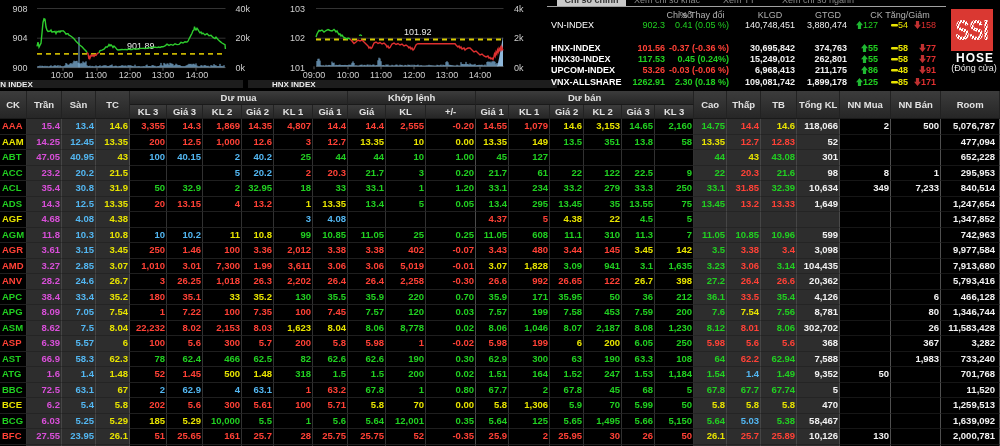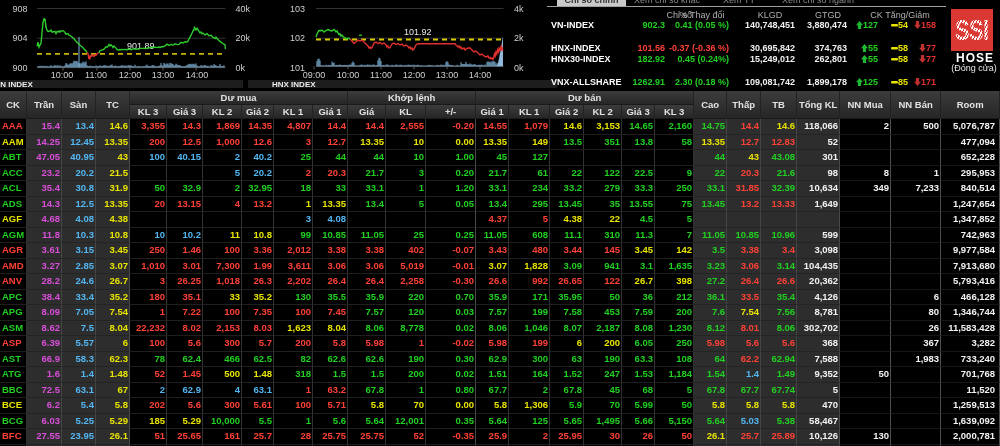--- a/index.html
+++ b/index.html
@@ -90,21 +90,21 @@
         <div style="margin-top:-5px;text-align:center;color:#8a8a8a;font-size:9px">Xem chỉ số ngành</div>
       </div>
       <div style="position:absolute;left:2px;top:5.5px;width:399px;height:1px;background:#a0a0a0"></div>
       <div style="position:absolute;left:0;top:10px;width:455px;height:8px;color:#b0b0b0">
         <span style="position:absolute;left:67px;width:80px;text-align:right">Chỉ số</span>
         <span style="position:absolute;left:117px;width:80px;text-align:center">% Thay đổi</span>
         <span style="position:absolute;left:185px;width:80px;text-align:center">KLGD</span>
         <span style="position:absolute;left:243px;width:80px;text-align:center">GTGD</span>
         <span style="position:absolute;left:315px;width:80px;text-align:center">CK Tăng/Giảm</span>
       </div>
-      <div style="position:absolute;left:0;top:20.0px;width:455px;height:11.3px;line-height:11.3px;font-weight:bold">
+      <div style="position:absolute;left:0;top:20.0px;width:455px;height:11.3px;line-height:11.3px;font-weight:normal">
         <span style="position:absolute;left:6px;color:#fff">VN-INDEX</span>
         <span style="position:absolute;right:335px;color:#21d021">902.3</span>
         <span style="position:absolute;right:271px;color:#21d021">0.41 (0.05 %)</span>
         <span style="position:absolute;right:205px;color:#f0f0f0">140,748,451</span>
         <span style="position:absolute;right:153px;color:#f0f0f0">3,880,474</span>
         <span style="position:absolute;left:309px;width:24px;text-align:right;color:#21d021"><svg width="7" height="8" viewBox="0 0 7 8" style="vertical-align:-1px">
             <path d="M3.5 0 L7 4.2 H5.1 V8 H1.9 V4.2 H0 Z" fill="#1fb832"></path>
           </svg>127</span>
         <span style="position:absolute;left:341px;width:22px;text-align:right;color:#e8e400"><svg width="7" height="3" viewBox="0 0 7 3" style="vertical-align:1px">
             <rect x="0" y="0" width="7" height="2.6" rx="1.1" fill="#e8e400"></rect>
@@ -124,33 +124,49 @@
           </svg>55</span>
         <span style="position:absolute;left:341px;width:22px;text-align:right;color:#e8e400"><svg width="7" height="3" viewBox="0 0 7 3" style="vertical-align:1px">
             <rect x="0" y="0" width="7" height="2.6" rx="1.1" fill="#e8e400"></rect>
           </svg>58</span>
         <span style="position:absolute;left:367px;width:24px;text-align:right;color:#e03030"><svg width="7" height="8" viewBox="0 0 7 8" style="vertical-align:-1px">
             <path d="M3.5 8 L7 3.8 H5.1 V0 H1.9 V3.8 H0 Z" fill="#c03030"></path>
           </svg>77</span>
       </div>
       <div style="position:absolute;left:0;top:53.9px;width:455px;height:11.3px;line-height:11.3px;font-weight:bold">
         <span style="position:absolute;left:6px;color:#fff">HNX30-INDEX</span>
-        <span style="position:absolute;right:335px;color:#21d021">182.92</span>
+        <span style="position:absolute;right:335px;color:#21d021">117.53</span>
         <span style="position:absolute;right:271px;color:#21d021">0.45 (0.24%)</span>
         <span style="position:absolute;right:205px;color:#f0f0f0">15,249,012</span>
         <span style="position:absolute;right:153px;color:#f0f0f0">262,801</span>
         <span style="position:absolute;left:309px;width:24px;text-align:right;color:#21d021"><svg width="7" height="8" viewBox="0 0 7 8" style="vertical-align:-1px">
             <path d="M3.5 0 L7 4.2 H5.1 V8 H1.9 V4.2 H0 Z" fill="#1fb832"></path>
           </svg>55</span>
         <span style="position:absolute;left:341px;width:22px;text-align:right;color:#e8e400"><svg width="7" height="3" viewBox="0 0 7 3" style="vertical-align:1px">
             <rect x="0" y="0" width="7" height="2.6" rx="1.1" fill="#e8e400"></rect>
           </svg>58</span>
         <span style="position:absolute;left:367px;width:24px;text-align:right;color:#e03030"><svg width="7" height="8" viewBox="0 0 7 8" style="vertical-align:-1px">
             <path d="M3.5 8 L7 3.8 H5.1 V0 H1.9 V3.8 H0 Z" fill="#c03030"></path>
           </svg>77</span>
+      </div>
+      <div style="position:absolute;left:0;top:65.2px;width:455px;height:11.3px;line-height:11.3px;font-weight:bold">
+        <span style="position:absolute;left:6px;color:#fff">UPCOM-INDEX</span>
+        <span style="position:absolute;right:335px;color:#ff4136">53.26</span>
+        <span style="position:absolute;right:271px;color:#ff4136">-0.03 (-0.06 %)</span>
+        <span style="position:absolute;right:205px;color:#f0f0f0">6,968,413</span>
+        <span style="position:absolute;right:153px;color:#f0f0f0">211,175</span>
+        <span style="position:absolute;left:309px;width:24px;text-align:right;color:#21d021"><svg width="7" height="8" viewBox="0 0 7 8" style="vertical-align:-1px">
+            <path d="M3.5 0 L7 4.2 H5.1 V8 H1.9 V4.2 H0 Z" fill="#1fb832"></path>
+          </svg>86</span>
+        <span style="position:absolute;left:341px;width:22px;text-align:right;color:#e8e400"><svg width="7" height="3" viewBox="0 0 7 3" style="vertical-align:1px">
+            <rect x="0" y="0" width="7" height="2.6" rx="1.1" fill="#e8e400"></rect>
+          </svg>48</span>
+        <span style="position:absolute;left:367px;width:24px;text-align:right;color:#e03030"><svg width="7" height="8" viewBox="0 0 7 8" style="vertical-align:-1px">
+            <path d="M3.5 8 L7 3.8 H5.1 V0 H1.9 V3.8 H0 Z" fill="#c03030"></path>
+          </svg>91</span>
       </div>
       <div style="position:absolute;left:0;top:76.5px;width:455px;height:11.3px;line-height:11.3px;font-weight:bold">
         <span style="position:absolute;left:6px;color:#fff">VNX-ALLSHARE</span>
         <span style="position:absolute;right:335px;color:#21d021">1262.91</span>
         <span style="position:absolute;right:271px;color:#21d021">2.30 (0.18 %)</span>
         <span style="position:absolute;right:205px;color:#f0f0f0">109,081,742</span>
         <span style="position:absolute;right:153px;color:#f0f0f0">1,899,178</span>
         <span style="position:absolute;left:309px;width:24px;text-align:right;color:#21d021"><svg width="7" height="8" viewBox="0 0 7 8" style="vertical-align:-1px">
             <path d="M3.5 0 L7 4.2 H5.1 V8 H1.9 V4.2 H0 Z" fill="#1fb832"></path>
           </svg>125</span>

